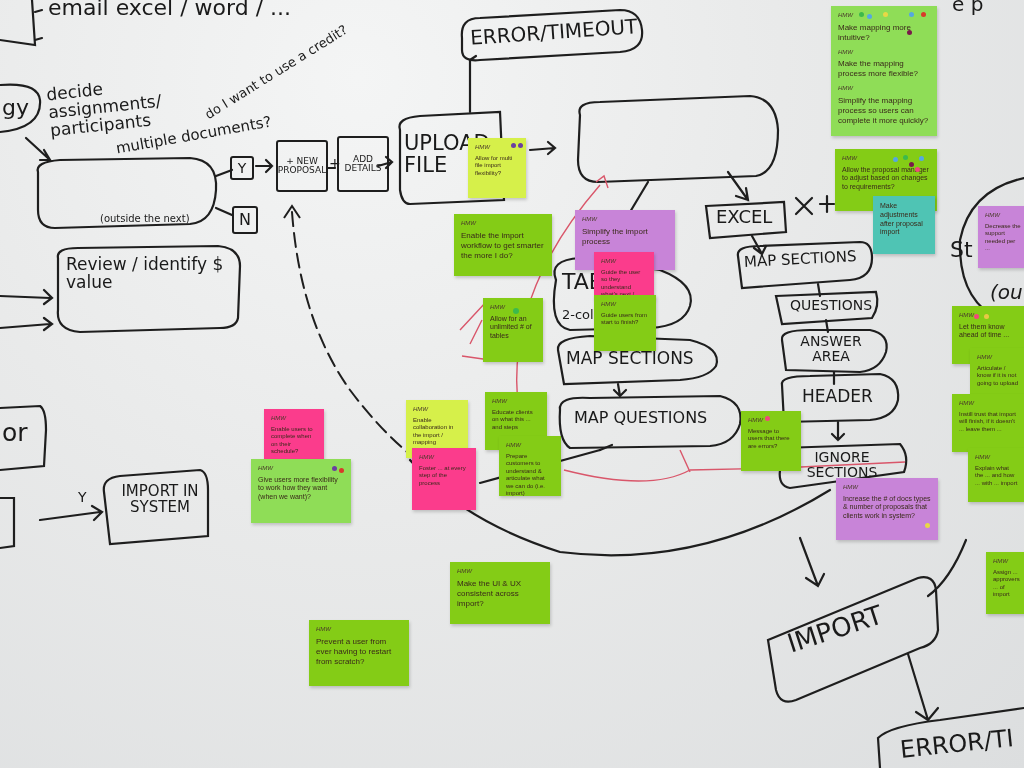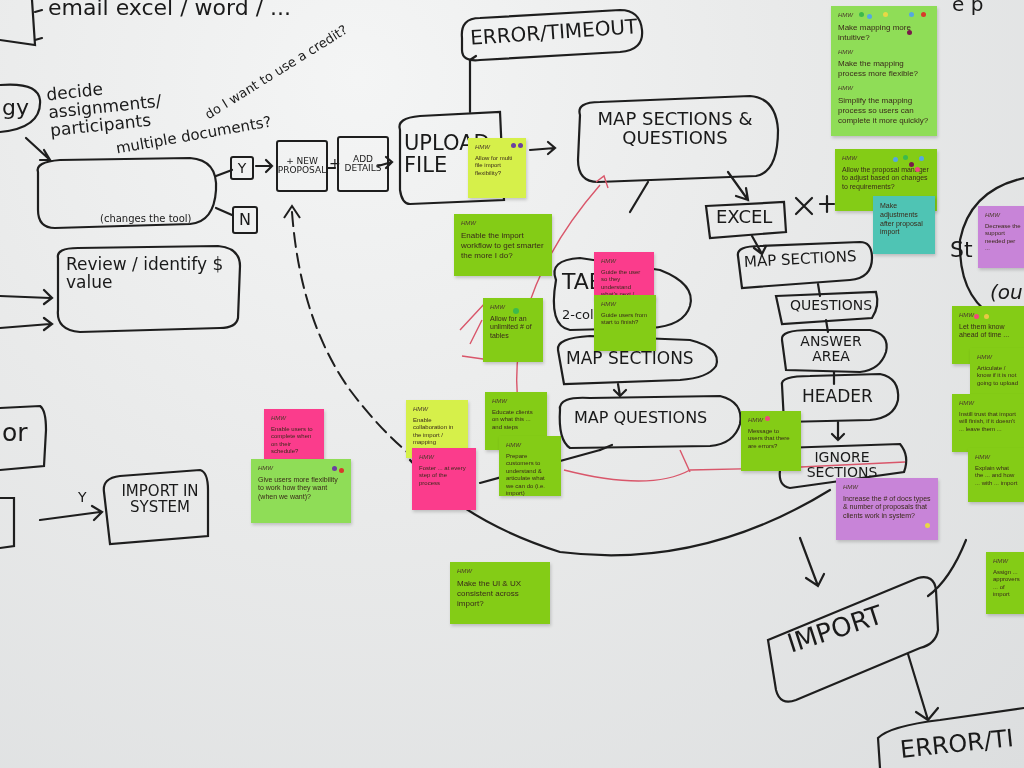--- a/index.html
+++ b/index.html
@@ -121,30 +121,29 @@
     <path d="M680 450 L690 472"></path>
     <path d="M460 330 L486 302 M470 344 L482 320 M462 356 L490 360"></path>
   </g>
 </svg>
 
 <div class="hw" style="left:48px;top:-4px;font-size:22px;">email excel / word / ...</div>
 <div class="hw" style="left:2px;top:96px;font-size:22px;">gy</div>
 <div class="hw" style="left:48px;top:78px;font-size:17px;white-space:normal;width:160px;transform:rotate(-6deg);">decide assignments/ participants</div>
 <div class="hw" style="left:115px;top:128px;font-size:15px;transform:rotate(-10deg);">multiple documents?</div>
 <div class="hw" style="left:210px;top:108px;font-size:13px;transform:rotate(-32deg);transform-origin:left bottom;">do I want to use a credit?</div>
-<div class="hw" style="left:100px;top:214px;font-size:10px;">(changes the tool)</div>
+<div class="hw" style="left:100px;top:214px;font-size:10px;">(outside the next)</div>
 
 <div class="box sq" style="left:230px;top:156px;width:24px;height:24px;font-size:14px;">Y</div>
 <div class="box sq" style="left:232px;top:206px;width:26px;height:28px;font-size:16px;">N</div>
 <div class="box sq" style="left:276px;top:140px;width:52px;height:52px;font-size:9px;white-space:normal;">+ NEW PROPOSAL</div>
 <div class="hw" style="left:329px;top:156px;font-size:14px;">+</div>
 <div class="box sq" style="left:337px;top:136px;width:52px;height:56px;font-size:9px;white-space:normal;">ADD DETAILS</div>
 <div class="hw" style="left:404px;top:132px;font-size:21px;width:72px;white-space:normal;">UPLOAD FILE</div>
 <div class="hw" style="left:470px;top:22px;font-size:20px;transform:rotate(-4deg);">ERROR/TIMEOUT</div>
-<div class="hw" style="left:585px;top:110px;font-size:18px;width:180px;white-space:normal;text-align:center;">MAP SECTIONS &amp; QUESTIONS</div>
 <div class="hw" style="left:716px;top:208px;font-size:18px;">EXCEL</div>
 <div class="hw" style="left:744px;top:252px;font-size:15px;transform:rotate(-3deg);">MAP SECTIONS</div>
 <div class="hw" style="left:790px;top:298px;font-size:14px;">QUESTIONS</div>
 <div class="hw" style="left:796px;top:334px;font-size:14px;width:70px;text-align:center;white-space:normal;">ANSWER AREA</div>
 <div class="hw" style="left:802px;top:388px;font-size:17px;">HEADER</div>
 <div class="hw" style="left:792px;top:450px;font-size:14px;width:100px;white-space:normal;text-align:center;">IGNORE SECTIONS</div>
 <div class="hw" style="left:562px;top:270px;font-size:22px;">TABLES</div>
 <div class="hw" style="left:562px;top:308px;font-size:13px;">2-column</div>
 <div class="hw" style="left:566px;top:350px;font-size:17px;">MAP SECTIONS</div>
 <div class="hw" style="left:574px;top:410px;font-size:16px;">MAP QUESTIONS</div>
@@ -161,20 +160,24 @@
 <div class="note lime" style="left:468px;top:138px;width:58px;height:60px;font-size:6px;">
   <span class="hmw">HMW</span>
       <span class="txt">Allow for multi file import flexibility?</span>
   <span class="dot" style="right:10px;top:5px;width:5px;height:5px;background:#6a3fa0;"></span>
   <span class="dot" style="right:3px;top:5px;width:5px;height:5px;background:#6a3fa0;"></span>
 </div>
 <div class="note orange" style="left:454px;top:214px;width:98px;height:62px;">
   <span class="hmw">HMW</span>
       <span class="txt">Enable the import workflow to get smarter the more I do?</span>
 </div>
+<div class="note purple" style="left:575px;top:210px;width:100px;height:60px;">
+  <span class="hmw">HMW</span>
+      <span class="txt">Simplify the import process</span>
+</div>
 <div class="note pink" style="left:594px;top:252px;width:60px;height:48px;font-size:6px;">
   <span class="hmw">HMW</span>
       <span class="txt">Guide the user so they understand what's next / what it requires?</span>
 </div>
 <div class="note orange" style="left:594px;top:295px;width:62px;height:56px;font-size:6px;">
   <span class="hmw">HMW</span>
       <span class="txt">Guide users from start to finish?</span>
 </div>
 <div class="note orange" style="left:483px;top:298px;width:60px;height:64px;font-size:7px;">
   <span class="hmw">HMW</span>
@@ -262,18 +265,22 @@
       <span class="txt">Educate clients on what this ... and steps</span>
 </div>
 <div class="note orange" style="left:499px;top:436px;width:62px;height:60px;font-size:6px;">
   <span class="hmw">HMW</span>
       <span class="txt">Prepare customers to understand &amp; articulate what we can do (i.e. import)</span>
 </div>
 <div class="note orange" style="left:450px;top:562px;width:100px;height:62px;">
   <span class="hmw">HMW</span>
       <span class="txt">Make the UI &amp; UX consistent across import?</span>
 </div>
+<div class="note orange" style="left:309px;top:620px;width:100px;height:66px;">
+  <span class="hmw">HMW</span>
+      <span class="txt">Prevent a user from ever having to restart from scratch?</span>
+</div>
 <div class="note orange" style="left:986px;top:552px;width:40px;height:62px;font-size:6px;">
   <span class="hmw">HMW</span>
       <span class="txt">Assign ... approvers ... of import</span>
 </div>
 
 </div>
 
 </body></html>

